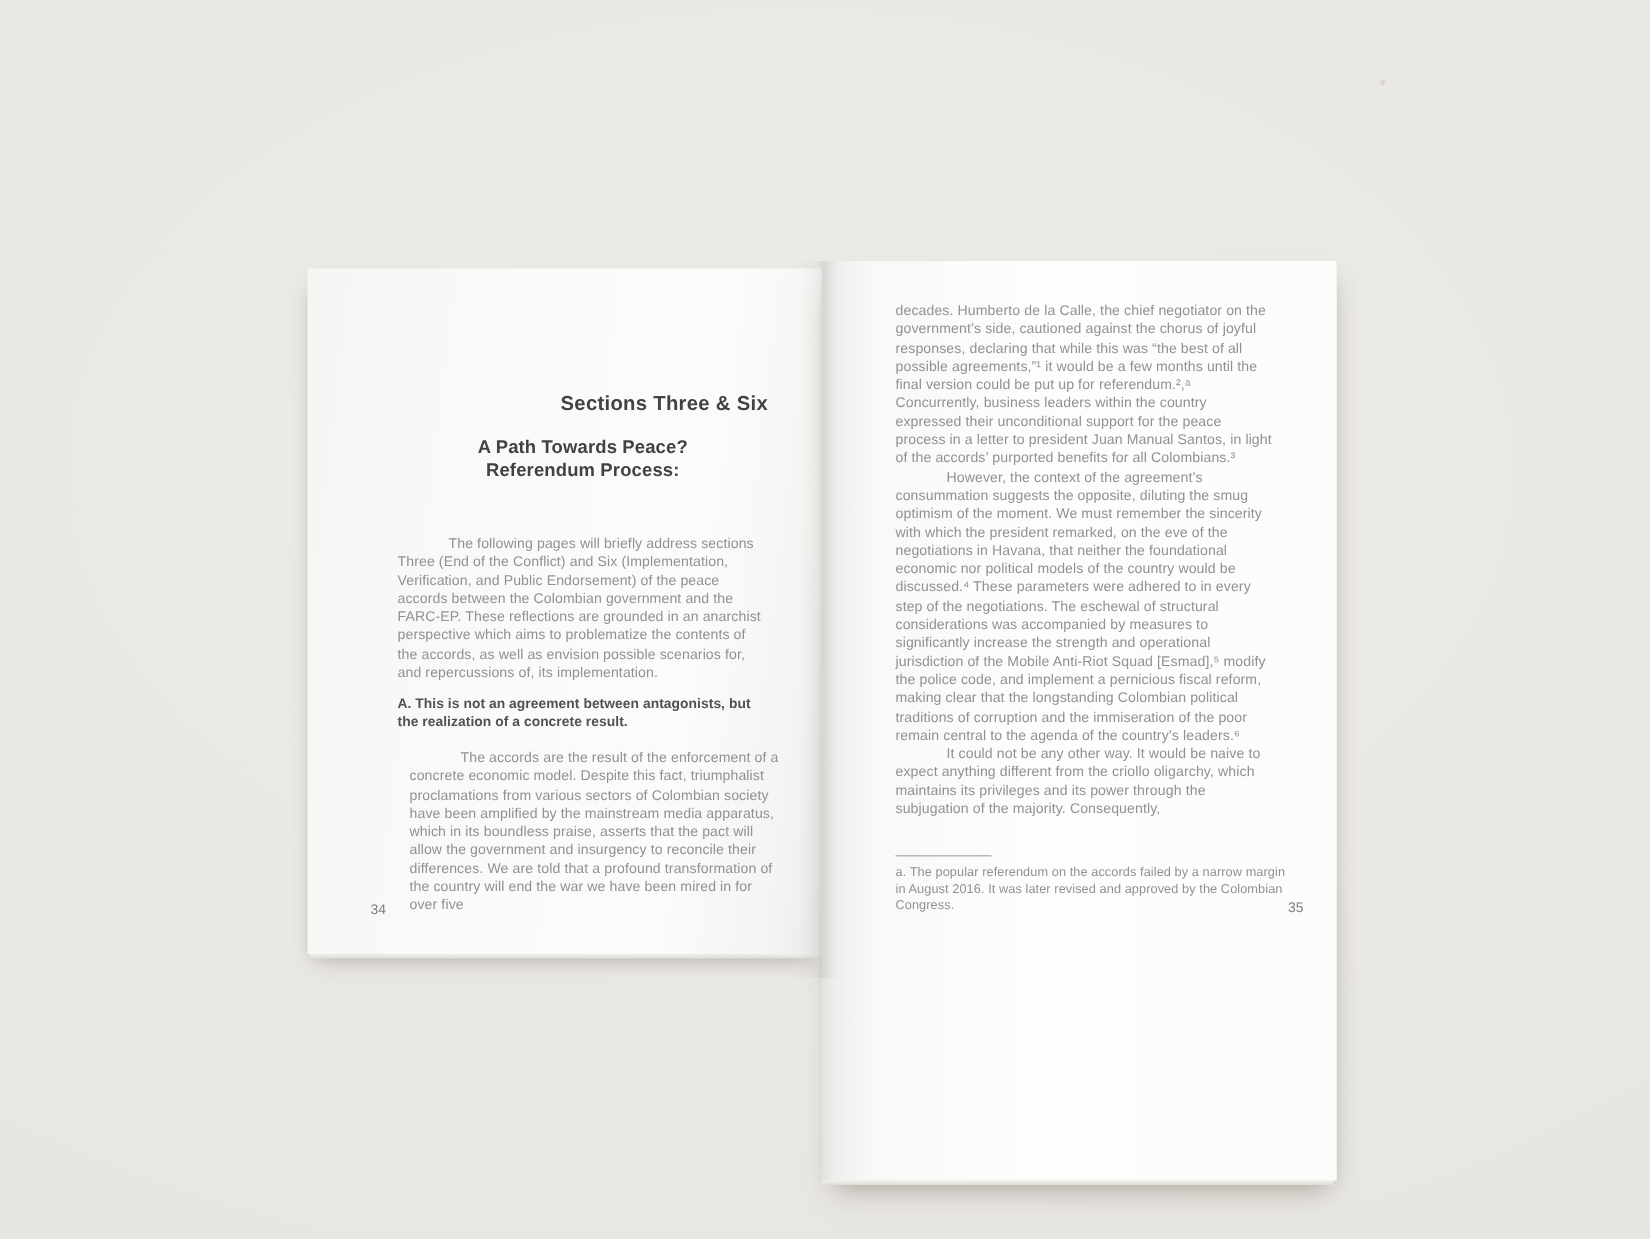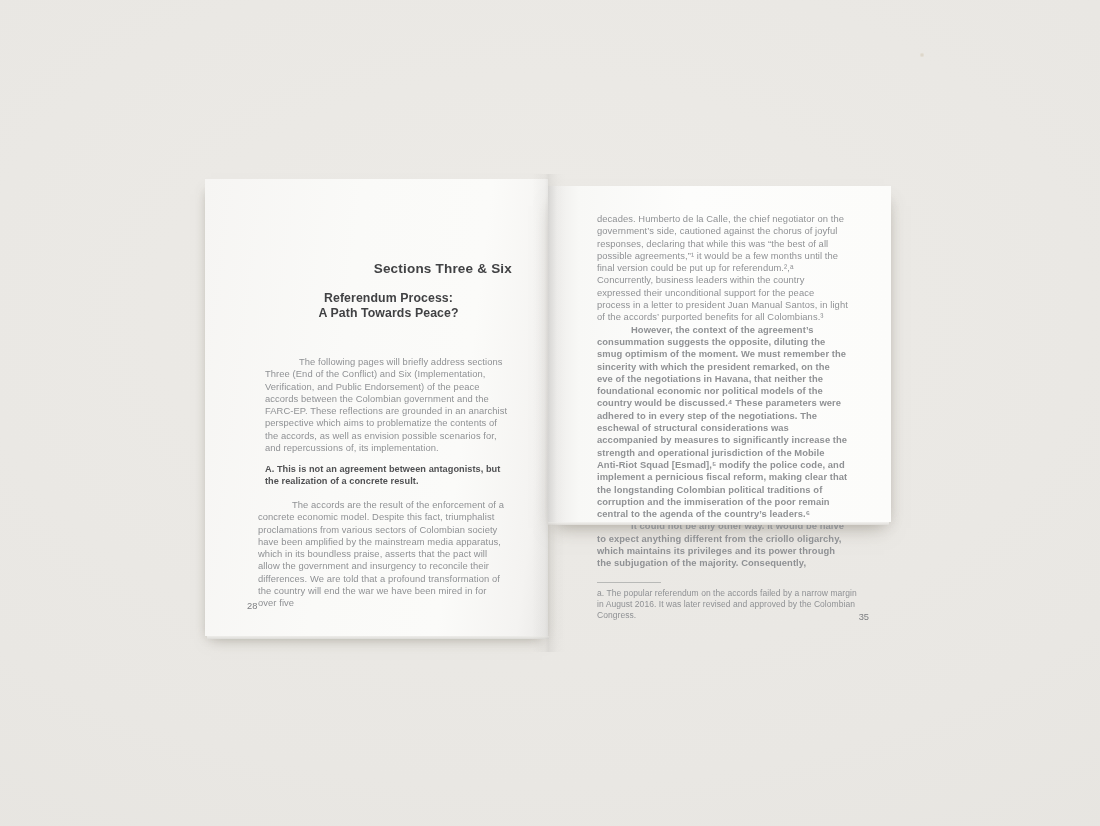--- a/index.html
+++ b/index.html
@@ -19,21 +19,21 @@
   .page-left{
     left:0;top:5px;width:343px;height:457px;
     background:linear-gradient(97deg,#f6f5f3 0%,#fafaf8 40%,#fbfbf9 72%,#f4f3f1 92%,#eae9e7 100%);
     box-shadow:0 9px 14px -6px rgba(140,134,122,.55), -4px 6px 10px -6px rgba(140,134,122,.35);
   }
   .page-left::after{ 
     content:"";position:absolute;left:2px;right:-1px;bottom:-3px;height:3px;
     background:linear-gradient(to bottom,#eeedea,#dddcd8);
   }
   .page-right{
-    left:343px;top:12px;width:343px;height:336px;
+    left:343px;top:0;width:343px;height:613px;
     background:linear-gradient(to right,#e3e2e0 0%,#efeeec 2.5%,#f8f8f6 9%,#fdfdfc 40%,#fcfcfa 100%);
     box-shadow:0 13px 18px -7px rgba(140,134,122,.55), 5px 7px 12px -7px rgba(140,134,122,.35);
   }
   .page-right::after{
     content:"";position:absolute;left:0;right:2px;bottom:-3px;height:3px;
     background:linear-gradient(to bottom,#f2f1ee,#dedcd8);
   }
   .spine{
     position:absolute;left:327px;top:0;width:34px;height:478px;pointer-events:none;
     background:linear-gradient(to right,
@@ -54,57 +54,57 @@
     text-align:center;font-weight:bold;font-size:12.3px;line-height:15px;letter-spacing:.1px;color:#414244;
   }
   .body{
     font-size:9.4px;line-height:12.3px;color:#8f9194;letter-spacing:.08px;margin:0;
   }
   .intro{position:absolute;left:60px;top:177px;width:247px;text-indent:34px;}
   .subheading{
     position:absolute;left:60px;top:284px;width:249px;
     font-weight:bold;font-size:9.2px;line-height:12.3px;color:#505153;letter-spacing:.05px;
   }
-  .body2{position:absolute;left:53px;top:320px;width:247px;text-indent:34px;}
+  .body2{position:absolute;left:68px;top:320px;width:247px;text-indent:34px;}
   .pagenum{font-size:9.3px;color:#7c7e81;}
   .pagenum-left{position:absolute;left:42px;top:422px;}
   .pagenum-right{position:absolute;right:22px;top:426px;text-align:right;}
   .col{position:absolute;left:49px;top:27px;width:251px;}
-  .col p.indent{text-indent:34px;font-weight:bold;}
+  .col p.indent{text-indent:34px;}
   .footnote-rule{
     position:absolute;left:49px;top:396px;width:64px;height:1px;background:#b8b9b7;
   }
   .footnote{
     position:absolute;left:49px;top:402px;width:264px;
     font-size:8.5px;line-height:10.8px;color:#8f9194;letter-spacing:.05px;
   }
 </style>
 </head>
 <body>
 
 <div class="scene">
   <div class="speck"></div>
 
   <div class="book">
 
     <div class="page page-left">
       <div class="section-title">Sections Three &amp; Six</div>
 
       <div class="chapter-title">
+        <div>A Path Towards Peace?</div>
         <div>Referendum Process:</div>
-        <div>A Path Towards Peace?</div>
       </div>
 
       <div class="body intro">The following pages will briefly address sections Three (End of the Conflict) and Six (Implementation, Verification, and Public Endorsement) of the peace accords between the Colombian government and the FARC-EP. These reflections are grounded in an anarchist perspective which aims to problematize the contents of the accords, as well as envision possible scenarios for, and repercussions of, its implementation.</div>
 
       <div class="subheading">A. This is not an agreement between antagonists, but the realization of a concrete result.</div>
 
       <div class="body body2">The accords are the result of the enforcement of a concrete economic model. Despite this fact, triumphalist proclamations from various sectors of Colombian society have been amplified by the mainstream media apparatus, which in its boundless praise, asserts that the pact will allow the government and insurgency to reconcile their differences. We are told that a profound transformation of the country will end the war we have been mired in for over five</div>
 
-      <div class="pagenum pagenum-left">28</div>
+      <div class="pagenum pagenum-left">34</div>
     </div>
 
     <div class="page page-right">
       <div class="col">
         <p class="body">decades. Humberto de la Calle, the chief negotiator on the government’s side, cautioned against the chorus of joyful responses, declaring that while this was “the best of all possible agreements,”¹ it would be a few months until the final version could be put up for referendum.²,ᵃ Concurrently, business leaders within the country expressed their unconditional support for the peace process in a letter to president Juan Manual Santos, in light of the accords’ purported benefits for all Colombians.³</p>
         <p class="body indent">However, the context of the agreement’s consummation suggests the opposite, diluting the smug optimism of the moment. We must remember the sincerity with which the president remarked, on the eve of the negotiations in Havana, that neither the foundational economic nor political models of the country would be discussed.⁴ These parameters were adhered to in every step of the negotiations. The eschewal of structural considerations was accompanied by measures to significantly increase the strength and operational jurisdiction of the Mobile Anti-Riot Squad [Esmad],⁵ modify the police code, and implement a pernicious fiscal reform, making clear that the longstanding Colombian political traditions of corruption and the immiseration of the poor remain central to the agenda of the country’s leaders.⁶</p>
         <p class="body indent">It could not be any other way. It would be naive to expect anything different from the criollo oligarchy, which maintains its privileges and its power through the subjugation of the majority. Consequently,</p>
       </div>
 
       <div class="footnote-rule"></div>

